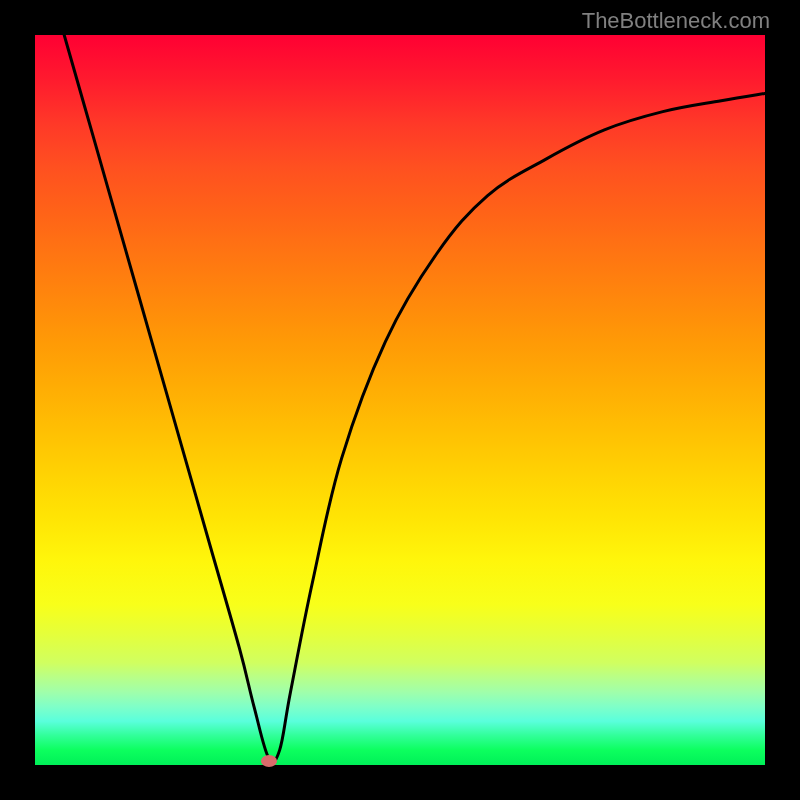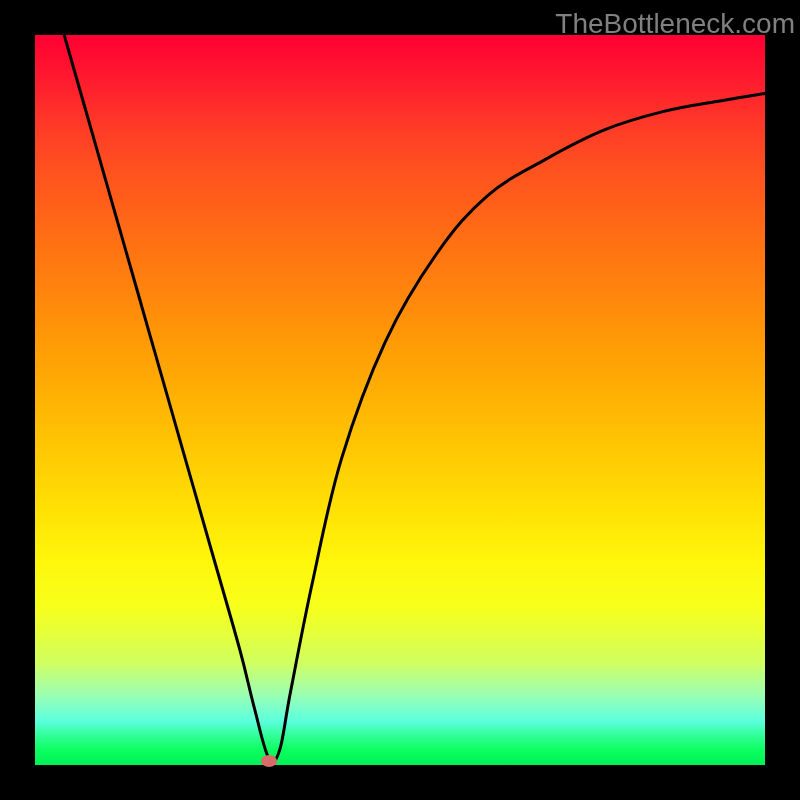--- a/index.html
+++ b/index.html
@@ -6,23 +6,23 @@
   body {
     width: 800px;
     height: 800px;
     background: #000000;
     position: relative;
     font-family: Arial, sans-serif;
   }
   .watermark {
     position: absolute;
     top: 8px;
-    right: 5px;
+    right: 30px;
     color: #808080;
-    font-size: 28px;
+    font-size: 22px;
     font-weight: normal;
     z-index: 10;
   }
   .plot-area {
     position: absolute;
     top: 35px;
     left: 35px;
     width: 730px;
     height: 730px;
     background: linear-gradient(to bottom,

